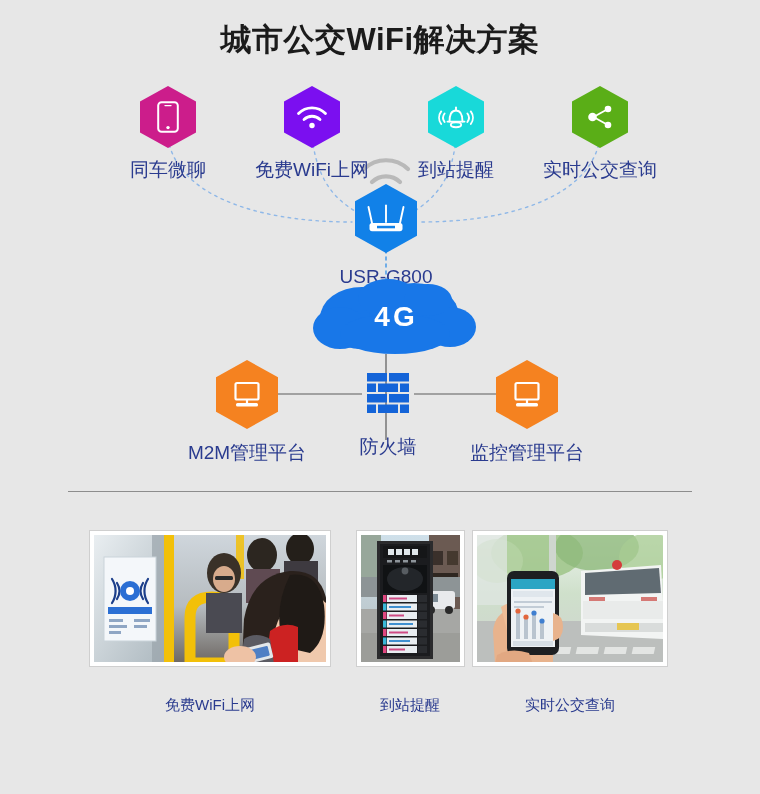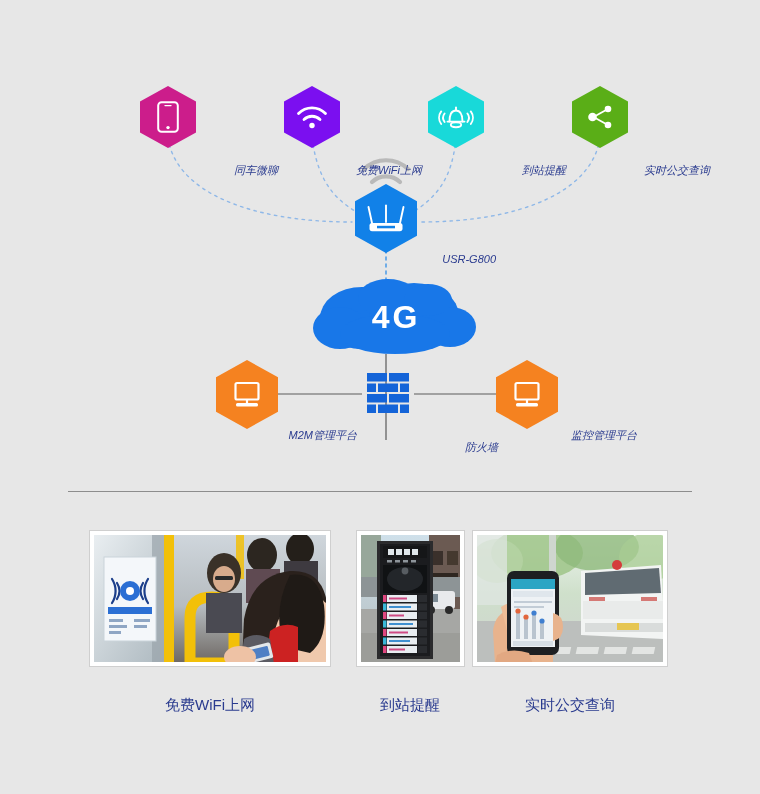--- a/index.html
+++ b/index.html
@@ -71,48 +71,47 @@
     height: 69px;
     left: -31px;
     top: -34px;
   }
   .hex svg { display: block; }
 
   .node-label {
     position: absolute;
     left: -110px;
     width: 220px;
-    text-align: right;
-    font-size: 11px;
+    text-align: center;
+    font-size: 19px;
     color: #2a3b8f;
     font-weight: 400;
     white-space: nowrap;
     line-height: 18px;
-    font-style: italic;
   }
   .node-label.below { top: 44px; }
-  .node-label.below-lg { top: 32px; }
+  .node-label.below-lg { top: 50px; }
 
   
   .cloud-wrap {
     position: absolute;
     left: 310px;
     top: 200px;
     width: 170px;
     height: 90px;
   }
   .cloud-text {
     position: absolute;
     left: 0; top: 0;
     width: 170px;
     height: 90px;
     display: flex;
     align-items: center;
     justify-content: center;
-    font-size: 32px;
+    font-size: 28px;
     font-weight: 700;
     color: #ffffff;
     letter-spacing: 3px;
     padding-left: 2px;
     box-sizing: border-box;
     pointer-events: none;
   }
 
   
   .firewall {
@@ -167,20 +166,21 @@
   
   #photo2 { left: 356px; top: 0px; width: 109px; height: 137px; }
   
   #photo3 { left: 472px; top: 0px; width: 196px; height: 137px; }
 </style>
 </head>
 <body>
 
 <div class="page">
 
+  <div class="title">城市公交WiFi解决方案</div>
 
   <div class="diagram">
 
     <svg class="svg-layer" viewBox="0 0 760 400" xmlns="http://www.w3.org/2000/svg">
 
       <g fill="none" stroke="#8fb8e8" stroke-width="1.4" stroke-dasharray="2.5 4.5" stroke-linecap="round">
         <path d="M168,66 C176,120 250,150 352,150"></path>
         <path d="M312,66 C318,110 335,128 360,142"></path>
         <path d="M456,66 C452,108 436,126 410,142"></path>
         <path d="M600,66 C592,120 520,150 420,150"></path>

